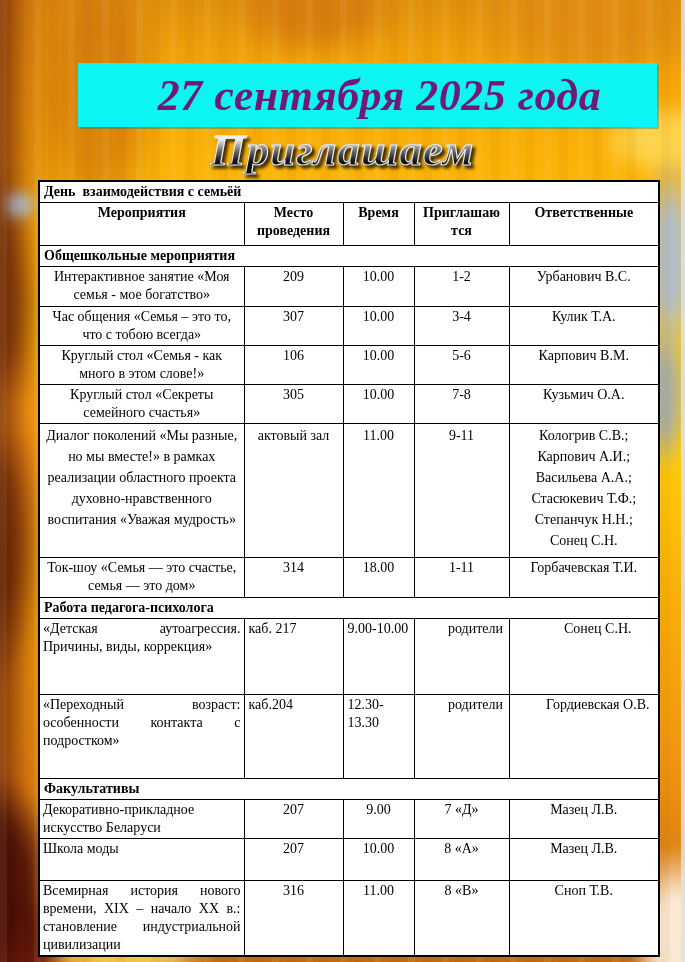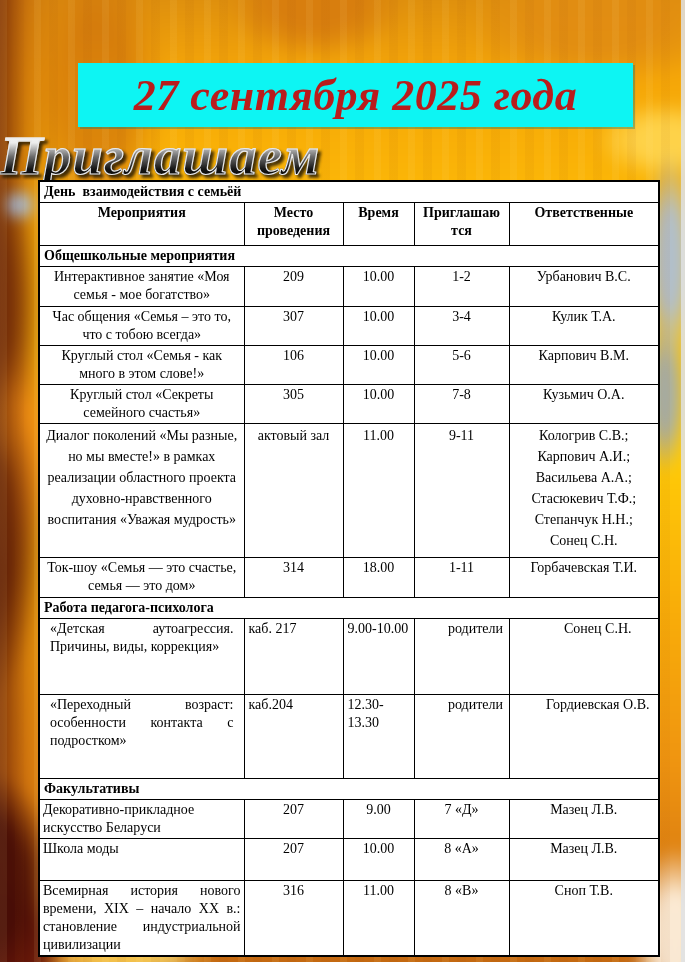--- a/index.html
+++ b/index.html
@@ -40,57 +40,57 @@
   .right-strip{position:absolute;right:0;top:0;width:4px;height:100%;background:#dfe2e5;opacity:.85;}
 
   
   .date-banner{
     position:absolute;left:78px;top:63px;width:555px;height:64px;
     display:flex;align-items:center;justify-content:center;
     font-style:italic;font-weight:bold;font-size:44px;letter-spacing:.5px;
     box-shadow:2px 2px 0 rgba(0,120,120,.35);
   }
   .invite{
-    position:absolute;left:0;top:124px;width:100%;text-align:left;
-    font-style:italic;font-weight:bold;font-size:55px;letter-spacing:1px;
+    position:absolute;left:0;top:124px;width:100%;text-align:center;
+    font-style:italic;font-weight:bold;font-size:45px;letter-spacing:1px;
     background:linear-gradient(180deg,#ffffff 0%,#ececec 30%,#6a6a6a 52%,#141414 72%,#000 100%);
     -webkit-background-clip:text;background-clip:text;color:transparent;
     -webkit-text-stroke:1.2px #e9e9e9;
     filter:drop-shadow(3px 3px 1.5px rgba(35,25,5,.85));
   }
 
   
   table.schedule{
     position:absolute;left:38px;top:180px;width:620px;
     border-collapse:collapse;background:#fff;table-layout:fixed;
     border:2px solid #000;
   }
   table.schedule td{
     border:1px solid #000;vertical-align:top;padding:1px 4px;
     font-size:14px;line-height:18px;color:#000;
   }
   .title-row td{font-weight:bold;text-align:left;white-space:pre-wrap;height:18px;padding:0 2px;}
   .head-row td{font-weight:bold;text-align:center;height:40px;}
   .section-row td{font-weight:bold;height:18px;}
   tr.s0 td{text-align:center;}
-  tr.s1 td.event{text-align:justify;padding:1px 10px;}
+  tr.s1 td.event{text-align:justify;padding:1px 3px;}
   tr.s1 td.place,tr.s1 td.time{text-align:left;}
   tr.s1 td.invited,tr.s1 td.resp{text-align:center;padding-left:32px;}
   tr.s2 td{text-align:center;margin-left:38px;}
   tr.s2 td.event{text-align:justify;padding:1px 3px;}
   tr.loose td{line-height:21px;}
 </style>
 </head>
 <body>
 
 <div class="bg"></div>
 <div class="streaks"></div>
 <div class="right-strip"></div>
 
-<div class="date-banner" style="background: rgb(13, 245, 243); color: #b91c1c;">
+<div class="date-banner" style="background: rgb(13, 245, 243); color: #701a75; padding-left: 24px;">
   <span>27 сентября 2025 года</span>
 </div>
 
 <div class="invite">Приглашаем</div>
 
 <table class="schedule" style="background: rgb(255, 255, 255);">
   <colgroup>
     <col style="width:205px">
       <col style="width:99px">
       <col style="width:71px">

